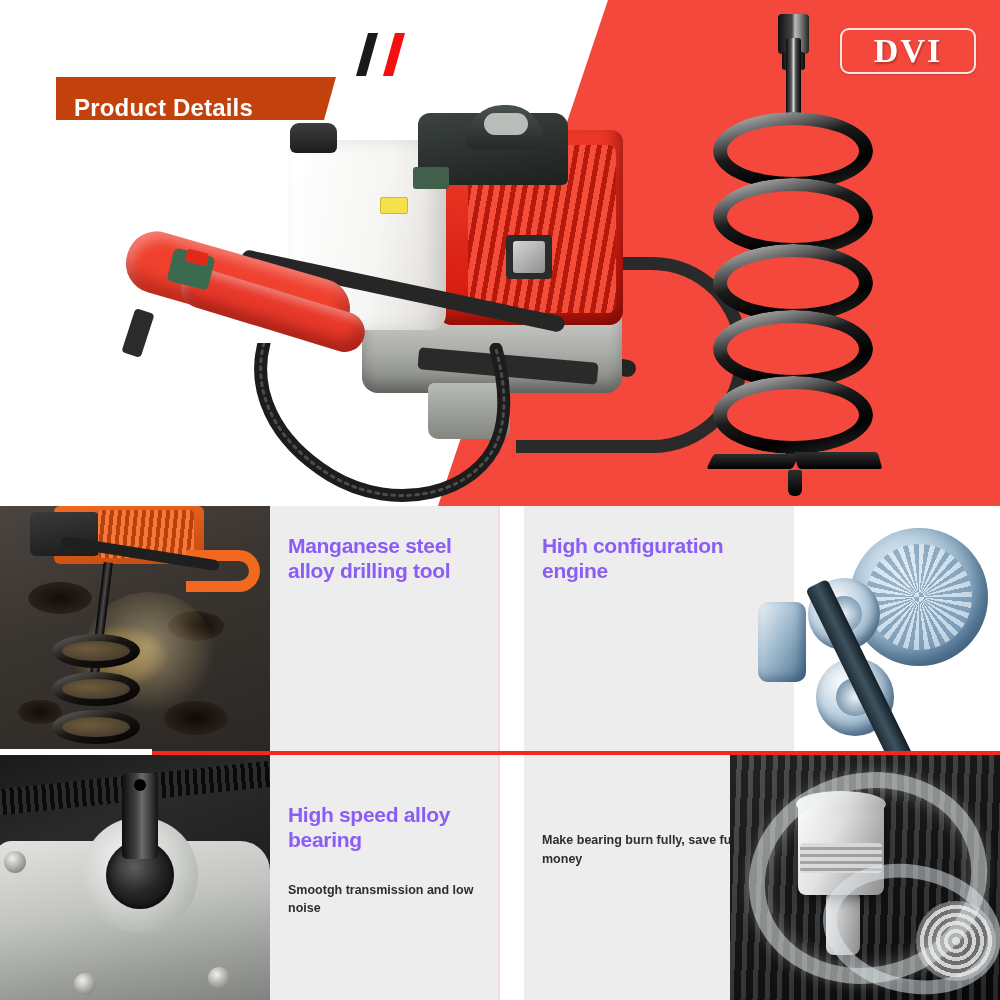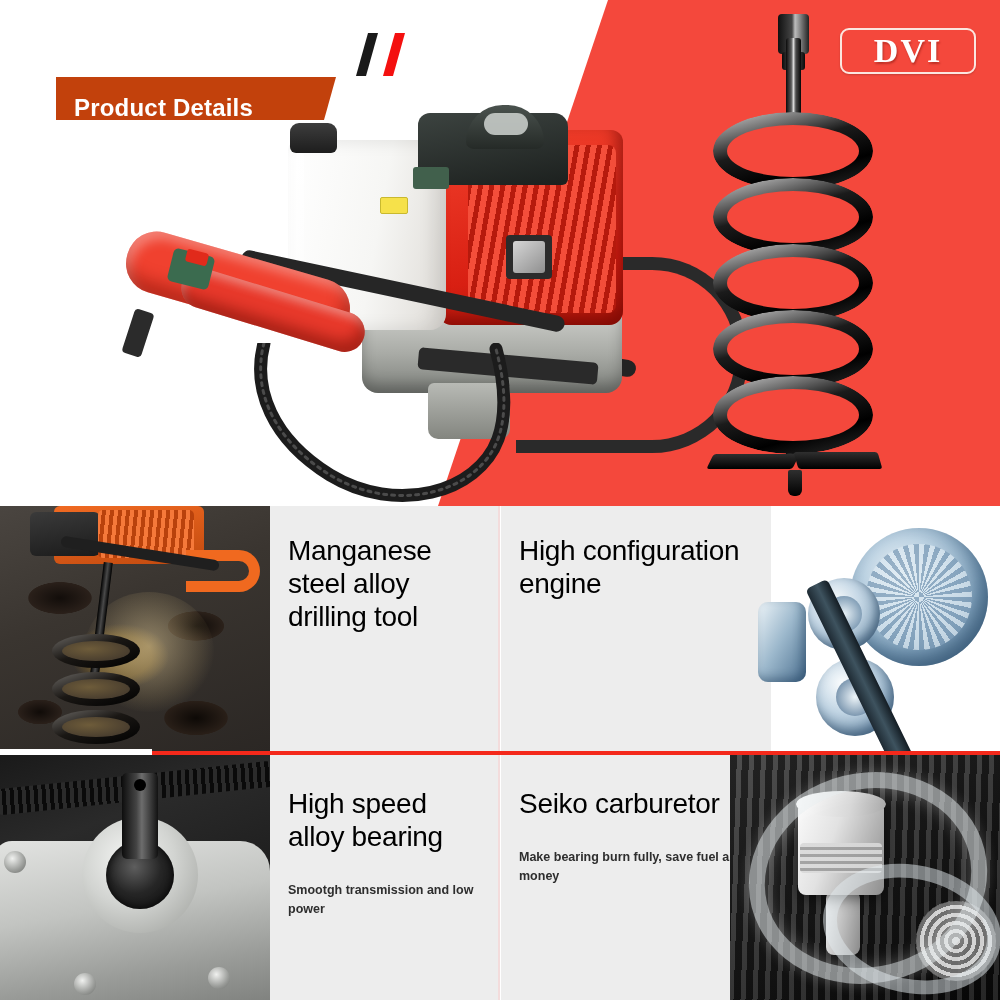--- a/index.html
+++ b/index.html
@@ -121,27 +121,27 @@
   .row { position:absolute; left:0; width:1000px; height:245px; }
   .row-1 { top:0; }
   .row-2 { top:249px; }
   .divider-red { position:absolute; left:150px; top:245px; width:850px; height:4px; background:#F4291B; }
   .divider-white { position:absolute; left:0; top:243px; width:152px; height:8px; background:#ffffff; }
 
   .cell { position:absolute; top:0; height:245px; overflow:hidden; }
   .cell-img-l { left:0; width:270px; }
   .cell-img-r { left:730px; width:270px; }
   .cell-txt-1 { left:270px; width:230px; background:#EDEDED; }
-  .cell-txt-2 { left:501px; width:270px; background:#EDEDED; }
+  .cell-txt-2 { left:524px; width:270px; background:#EDEDED; }
   .vdiv { position:absolute; top:0; width:2px; height:245px; background:#F3DCDC; }
 
   .feat { padding:28px 20px 0 18px; }
-  .feat h3 { font-size:28px; line-height:1.18; color:#000000; font-weight:normal; letter-spacing:-.3px; }
+  .feat h3 { font-size:21px; line-height:1.18; color:#8b5cf6; font-weight:bold; letter-spacing:-.3px; }
   .feat p { margin-top:22px; font-size:12.5px; line-height:1.5; color:#2e2e2e; font-weight:600; }
-  .feat.lower { padding-top:32px; }
+  .feat.lower { padding-top:48px; }
   .feat.lower p { margin-top:28px; }
 
   
   .ph { position:absolute; left:0; top:0; width:270px; height:245px; }
   .soil { background:
       radial-gradient(ellipse 52px 26px at 60px 92px, #120d0a 0%, #2a201a 60%, rgba(0,0,0,0) 62%),
       radial-gradient(ellipse 46px 24px at 196px 120px, #0e0a07 0%, #2b211a 60%, rgba(0,0,0,0) 62%),
       radial-gradient(ellipse 52px 28px at 196px 212px, #0d0906 0%, #291f18 60%, rgba(0,0,0,0) 62%),
       radial-gradient(ellipse 36px 20px at 40px 206px, #100b08 0%, #2a201a 60%, rgba(0,0,0,0) 62%),
       radial-gradient(ellipse 70px 46px at 120px 150px, #8a7342 0%, #6b5730 45%, rgba(60,48,28,0) 70%),
@@ -368,27 +368,26 @@
           <div class="gbx-bolt" style="left:74px;top:218px"></div>
           <div class="gbx-bolt" style="left:208px;top:212px"></div>
           <div class="gbx-bolt" style="left:4px;top:96px"></div>
         </div>
       </div>
 
       <div class="cell cell-txt-1">
         <div class="vdiv" style="left:228px"></div>
         <div class="feat lower">
           <h3>High speed alloy bearing</h3>
-          <p>Smootgh transmission and low power</p>
+          <p>Smootgh transmission and low noise</p>
         </div>
       </div>
 
       <div class="cell cell-txt-2">
         <div class="feat lower">
-          <h3>Seiko carburetor</h3>
           <p>Make bearing burn fully, save fuel and money</p>
         </div>
       </div>
 
       <div class="cell cell-img-r">
         <div class="ph pist">
           <div class="pist-dark"></div>
           <div class="pist-disc"></div>
           <div class="pist-rod"></div>
           <div class="pist-body"></div>

